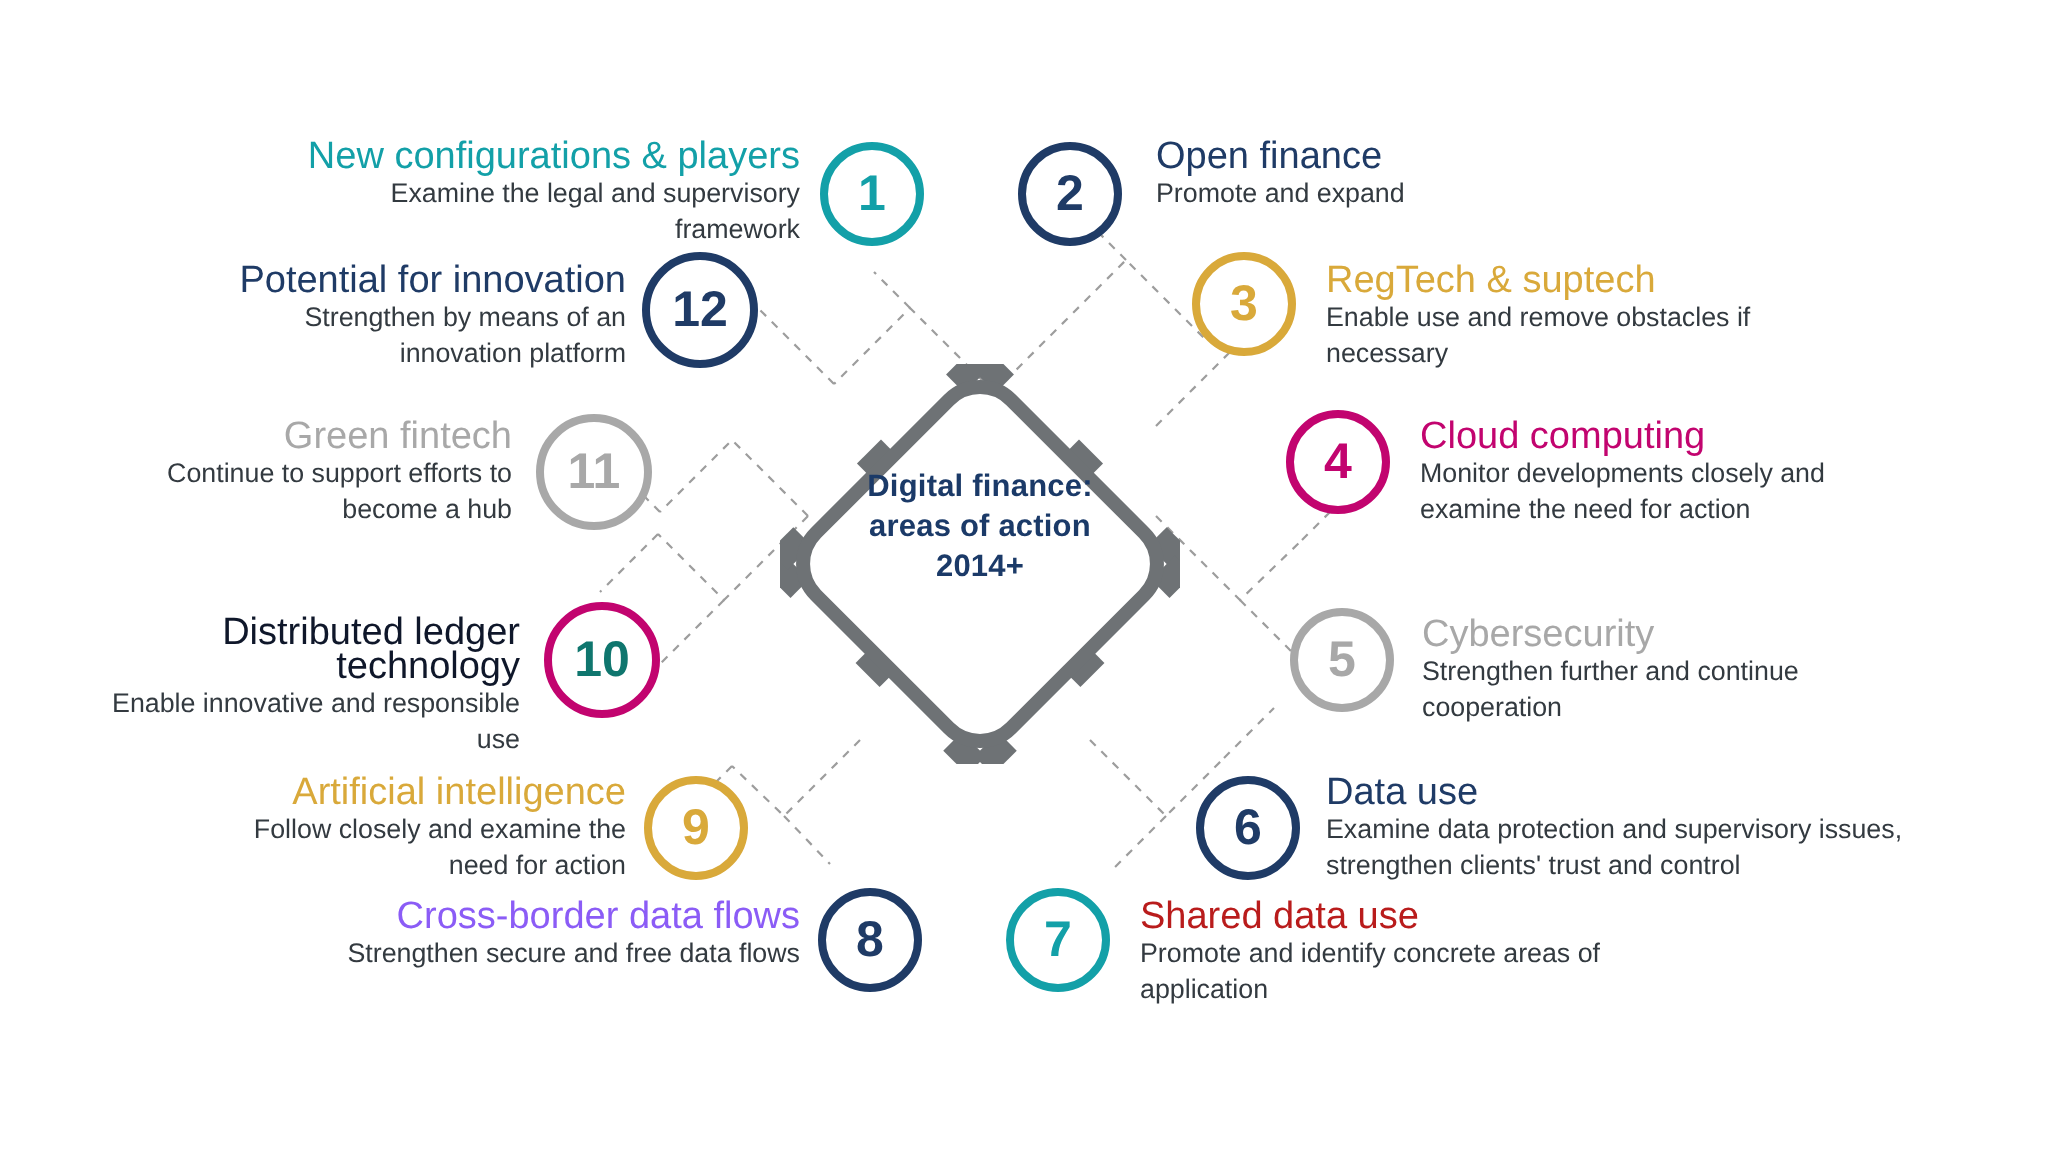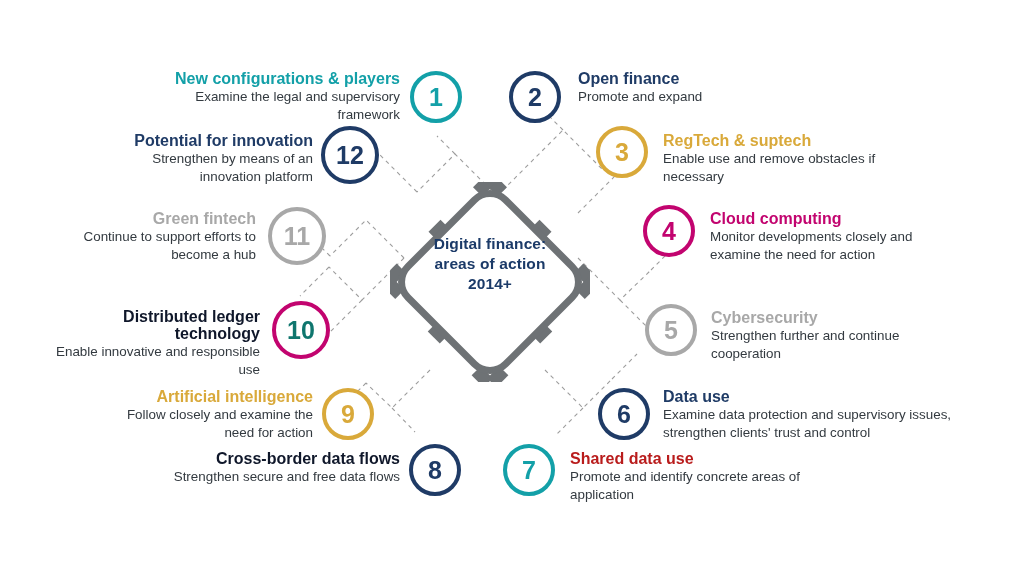--- a/index.html
+++ b/index.html
@@ -28,21 +28,21 @@
   .circle{
     position:absolute;border-radius:50%;
     box-sizing:border-box;background:#fff;
     display:flex;align-items:center;justify-content:center;
     font-weight:bold;line-height:1;
   }
   .c-sm{width:52px;height:52px;border-width:4.5px;border-style:solid;font-size:25px;}
   .c-md{width:58px;height:58px;border-width:4.5px;border-style:solid;font-size:25px;}
 
   .txt{position:absolute;}
-  .txt .title{font-weight:bold;font-size:16px;line-height:17px;margin-bottom:1px;}
+  .txt .title{font-weight:normal;font-size:19px;line-height:17px;margin-bottom:1px;}
   .txt .desc{color:#333a40;font-size:13.4px;line-height:17.5px;}
   .right{text-align:left;}
   .left{text-align:right;}
 </style>
 </head>
 <body>
 
 <div id="stage">
 
   <svg id="connectors" viewBox="0 0 1024 576" xmlns="http://www.w3.org/2000/svg">
@@ -156,21 +156,21 @@
     <div class="circle c-sm" style="left:503px;top:444px;border-color:#13a0a8;color:#13a0a8;">7</div>
     <div class="txt right" style="left:570px;top:450px;width:250px;">
       <div class="title" style="color:#b91c1c;">Shared data use</div>
       <div class="desc">Promote and identify concrete areas of application</div>
     </div>
   </div>
 
   <div class="node">
     <div class="circle c-sm" style="left:409px;top:444px;border-color:#1f3b66;color:#1f3b66;">8</div>
     <div class="txt left" style="left:138px;top:450px;width:262px;">
-      <div class="title" style="color:#0f172a;">Cross-border data flows</div>
+      <div class="title" style="color:#8b5cf6;">Cross-border data flows</div>
       <div class="desc">Strengthen secure and free data flows</div>
     </div>
   </div>
 
   <div class="node">
     <div class="circle c-sm" style="left:322px;top:388px;border-color:#d9a93a;color:#d9a93a;">9</div>
     <div class="txt left" style="left:95px;top:388px;width:218px;">
       <div class="title" style="color:#d9a93a;">Artificial intelligence</div>
       <div class="desc">Follow closely and examine the need for action</div>
     </div>

